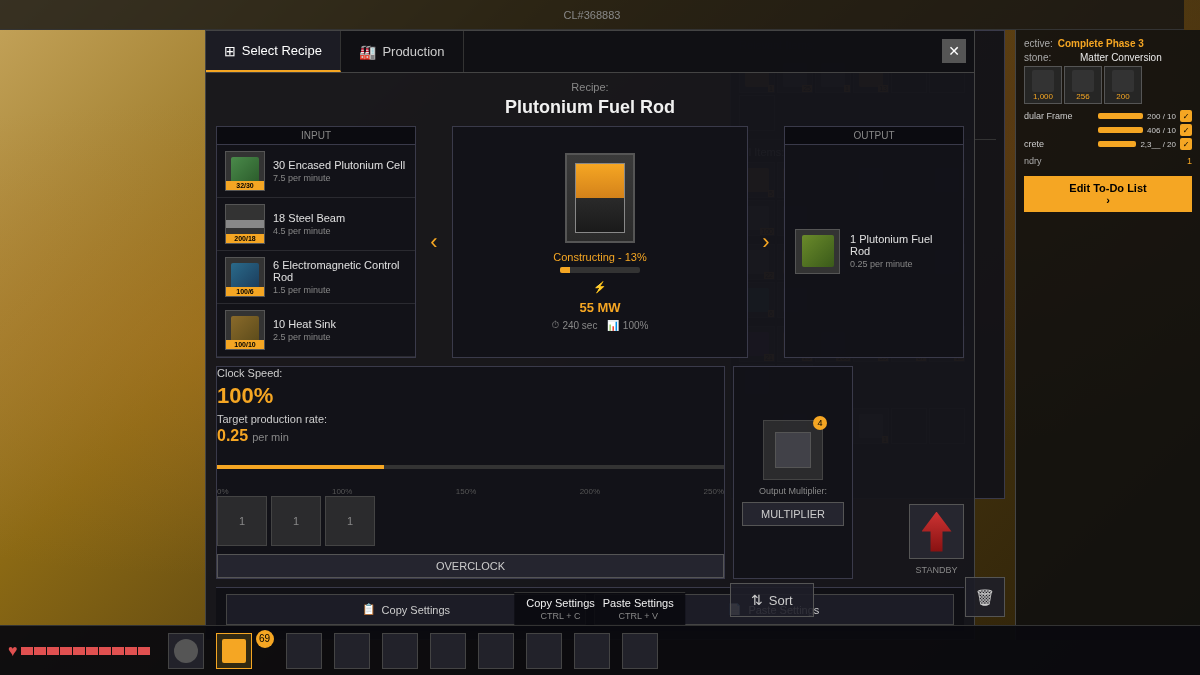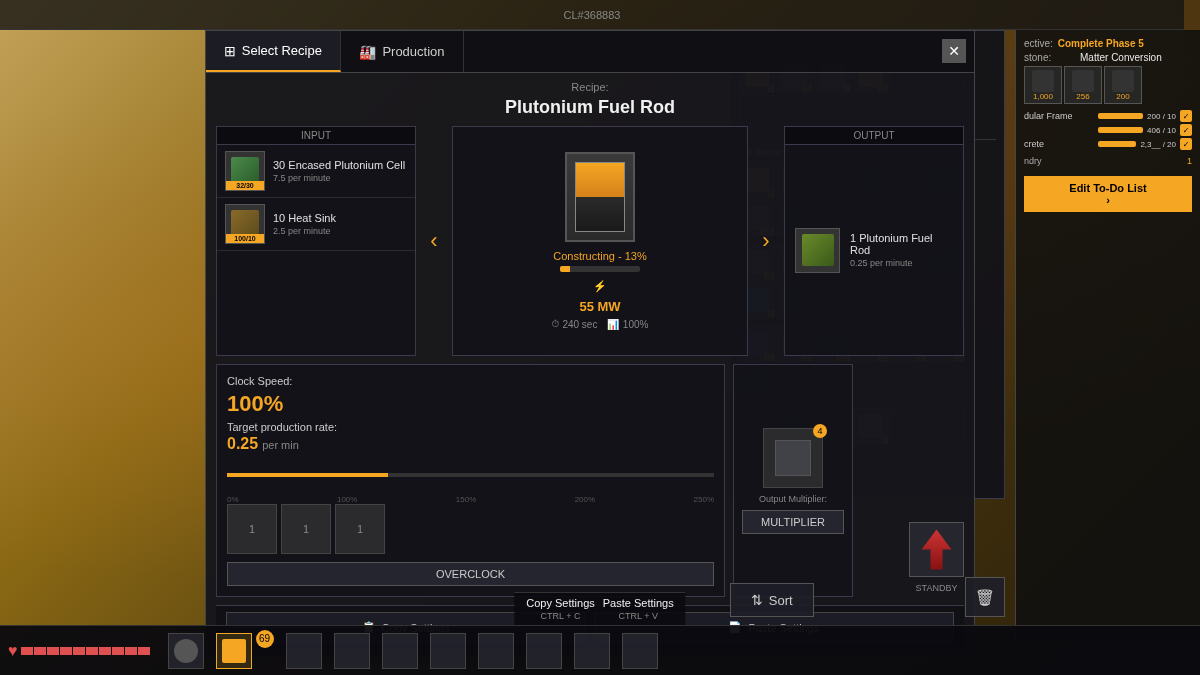--- a/index.html
+++ b/index.html
@@ -421,21 +421,20 @@
       display: flex;
       gap: 8px;
       margin-bottom: 8px;
     }
 
     
     .clock-panel {
       flex: 1;
       background: rgba(18,18,24,0.9);
       border: 1px solid #3a3a4a;
-      padding: 10px;
     }
     .clock-label {
       color: #ccc;
       font-size: 11px;
       margin-bottom: 4px;
     }
     .clock-value {
       color: #f5a623;
       font-size: 22px;
       font-weight: bold;
@@ -818,21 +817,21 @@
 
 <div class="bg-scene"></div>
 
 <div class="top-bar">
   <span class="cl-number">CL#368883</span>
 </div>
 
 <div class="right-panel">
   <div class="objective-label">
     <span>ective:</span>
-    <span style="color:#f5a623; font-weight:bold; margin-left:2px;">Complete Phase 5</span>
+    <span style="color:#f5a623; font-weight:bold; margin-left:2px;">Complete Phase 3</span>
   </div>
   <div class="milestone-label">
     <span>stone:</span>
     <span style="color:#e8e8e8; margin-left:2px;padding-left:24px;">Matter Conversion</span>
   </div>
   <div class="right-items-grid">
     <div class="right-item">
       <div class="icon-box ic-orange"></div>
       <span class="count">1,000</span>
     </div>
@@ -1067,20 +1066,42 @@
       <div class="input-panel">
         <div class="input-panel-label">INPUT</div>
         <div class="ingredient-item">
           <div class="ingredient-icon">
             <div style="width:28px;height:28px;background:linear-gradient(135deg,#4a8a4a,#2a5a2a);border-radius:2px;"></div>
             <div class="ingredient-badge">32/30</div>
           </div>
           <div class="ingredient-info">
             <div class="ingredient-name">30 Encased Plutonium Cell</div>
             <div class="ingredient-rate">7.5 per minute</div>
+          </div>
+        </div>
+        <div class="ingredient-item">
+          <div class="ingredient-icon">
+            <div style="width:28px;height:8px;background:#888;margin:2px 0;"></div>
+            <div style="width:28px;height:8px;background:#888;margin:2px 0;"></div>
+            <div style="width:28px;height:8px;background:#888;margin:2px 0;"></div>
+            <div class="ingredient-badge">200/18</div>
+          </div>
+          <div class="ingredient-info">
+            <div class="ingredient-name">18 Steel Beam</div>
+            <div class="ingredient-rate">4.5 per minute</div>
+          </div>
+        </div>
+        <div class="ingredient-item">
+          <div class="ingredient-icon">
+            <div style="width:28px;height:28px;background:linear-gradient(135deg,#2a6a8a,#1a3a5a);border-radius:2px;"></div>
+            <div class="ingredient-badge">100/6</div>
+          </div>
+          <div class="ingredient-info">
+            <div class="ingredient-name">6 Electromagnetic Control Rod</div>
+            <div class="ingredient-rate">1.5 per minute</div>
           </div>
         </div>
         <div class="ingredient-item">
           <div class="ingredient-icon">
             <div style="width:28px;height:28px;background:linear-gradient(135deg,#8a6a2a,#5a4a1a);border-radius:2px;"></div>
             <div class="ingredient-badge">100/10</div>
           </div>
           <div class="ingredient-info">
             <div class="ingredient-name">10 Heat Sink</div>
             <div class="ingredient-rate">2.5 per minute</div>

